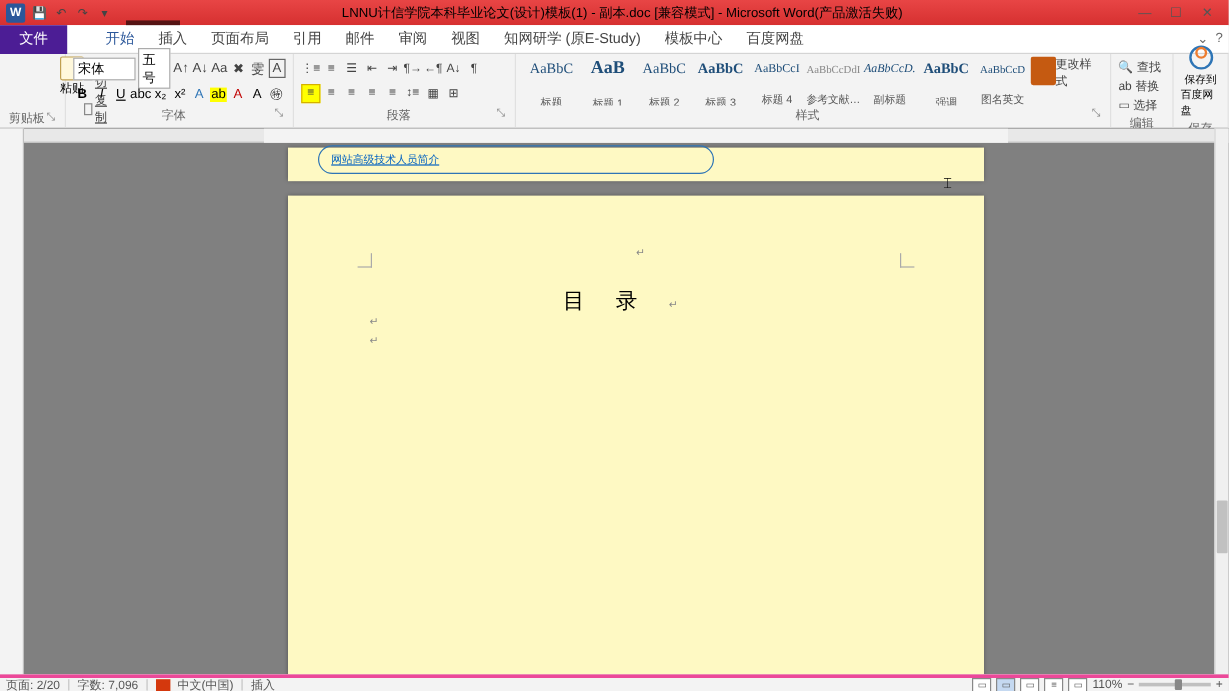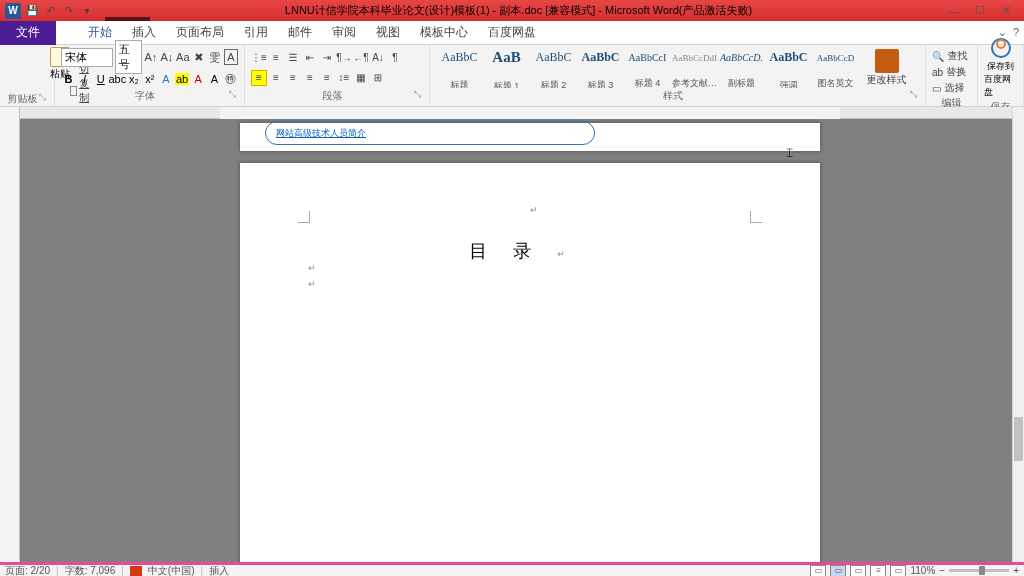--- a/index.html
+++ b/index.html
@@ -34,35 +34,35 @@
 .font-row2{display:flex;gap:1px;align-items:center;height:18px;margin-top:2px;}
 .small-btn{width:16px;height:16px;display:flex;align-items:center;justify-content:center;font-size:11px;}
 .para-group{width:185px;}
 .para-row{display:flex;gap:1px;align-items:center;height:20px;}
 .para-btn{width:16px;height:16px;display:flex;align-items:center;justify-content:center;font-size:10px;color:#444;}
 .highlight-btn{background:#ffff00;border:1px solid #d4b000;}
 .styles-group{flex:1;}
 .styles-row{display:flex;height:48px;overflow:hidden;}
 .style-item{width:47px;height:48px;border:1px solid transparent;display:flex;flex-direction:column;align-items:center;justify-content:center;font-size:9px;color:#555;}
 .style-preview{font-size:12px;font-family:"SimSun";color:#1f4e79;margin-bottom:14px;}
-.style-change{width:55px;display:flex;flex-direction:column;align-items:center;justify-content:center;font-size:10px;color:#444;}
+.style-change{width:55px;display:flex;flex-direction:row;align-items:flex-start;justify-content:center;font-size:10px;color:#444;}
 .style-change .icon{width:24px;height:24px;background:#c55a11;border-radius:2px;}
 .edit-group{width:52px;}
 .edit-group .col{display:flex;flex-direction:column;gap:2px;font-size:10px;color:#444;padding-top:2px;}
 .edit-group .col div{display:flex;align-items:center;gap:3px;}
 .save-group{width:46px;display:flex;flex-direction:column;align-items:center;justify-content:center;}
 .save-group .icon{width:24px;height:24px;position:relative;}
 .save-group .icon::before{content:"";position:absolute;inset:2px;border:2px solid #2e75b6;border-radius:50%;}
 .save-group .icon::after{content:"";position:absolute;top:3px;left:7px;width:6px;height:6px;border:2px solid #ed7d31;border-radius:50%;}
 .work-area{position:absolute;top:107px;left:0;right:0;bottom:14px;display:flex;background:#808080;}
 .v-ruler{width:20px;background:#f3f3f3;border-right:1px solid #c0c0c0;position:relative;font-size:7px;color:#666;}
 .doc-scroll{flex:1;background:#808080;position:relative;overflow:hidden;}
 .h-ruler{position:absolute;top:0;left:200px;height:12px;width:620px;background:#f3f3f3;font-size:7px;color:#666;display:flex;align-items:center;z-index:2;}
 .ruler-strip{position:absolute;top:0;left:0;right:0;height:12px;background:#e8e8e8;border-bottom:1px solid #c0c0c0;}
-.page{position:absolute;background:#ffffff;box-shadow:0 0 4px rgba(0,0,0,0.4);width:580px;left:220px;}
+.page{position:absolute;background:#fef9c3;box-shadow:0 0 4px rgba(0,0,0,0.4);width:580px;left:220px;}
 .page1{top:16px;height:28px;}
 .page1 .hyperlink-shape{position:absolute;top:-2px;left:25px;width:330px;height:24px;border:1px solid #2e75b6;border-radius:12px;}
 .page1 .link-text{position:absolute;top:4px;left:36px;color:#0563c1;font-size:9px;text-decoration:underline;}
 .page2{top:56px;height:460px;}
 .crop-mark{position:absolute;width:12px;height:12px;}
 .crop-tl{top:48px;left:58px;border-right:1px solid #aaa;border-bottom:1px solid #aaa;}
 .crop-tr{top:48px;right:58px;border-left:1px solid #aaa;border-bottom:1px solid #aaa;}
 .toc-title{position:absolute;top:76px;left:0;right:0;text-align:center;font-family:"SimSun";font-size:18px;color:#000;letter-spacing:26px;}
 .para-mark{font-family:"SimSun";font-size:9px;color:#888;}
 .cursor-pointer{position:absolute;top:146px;left:786px;font-size:12px;color:#000;}
@@ -97,20 +97,21 @@
 
 <div class="tabs">
   <div class="tab-file">文件</div>
   <div class="tab active">开始</div>
   <div class="tab">插入</div>
   <div class="tab">页面布局</div>
   <div class="tab">引用</div>
   <div class="tab">邮件</div>
   <div class="tab">审阅</div>
   <div class="tab">视图</div>
+  <div class="tab">知网研学 (原E-Study)</div>
   <div class="tab">模板中心</div>
   <div class="tab">百度网盘</div>
   <div class="help-icons">
     <span>⌄</span>
     <span>?</span>
   </div>
 </div>
 
 <div class="ribbon">
   <div class="group clipboard">

